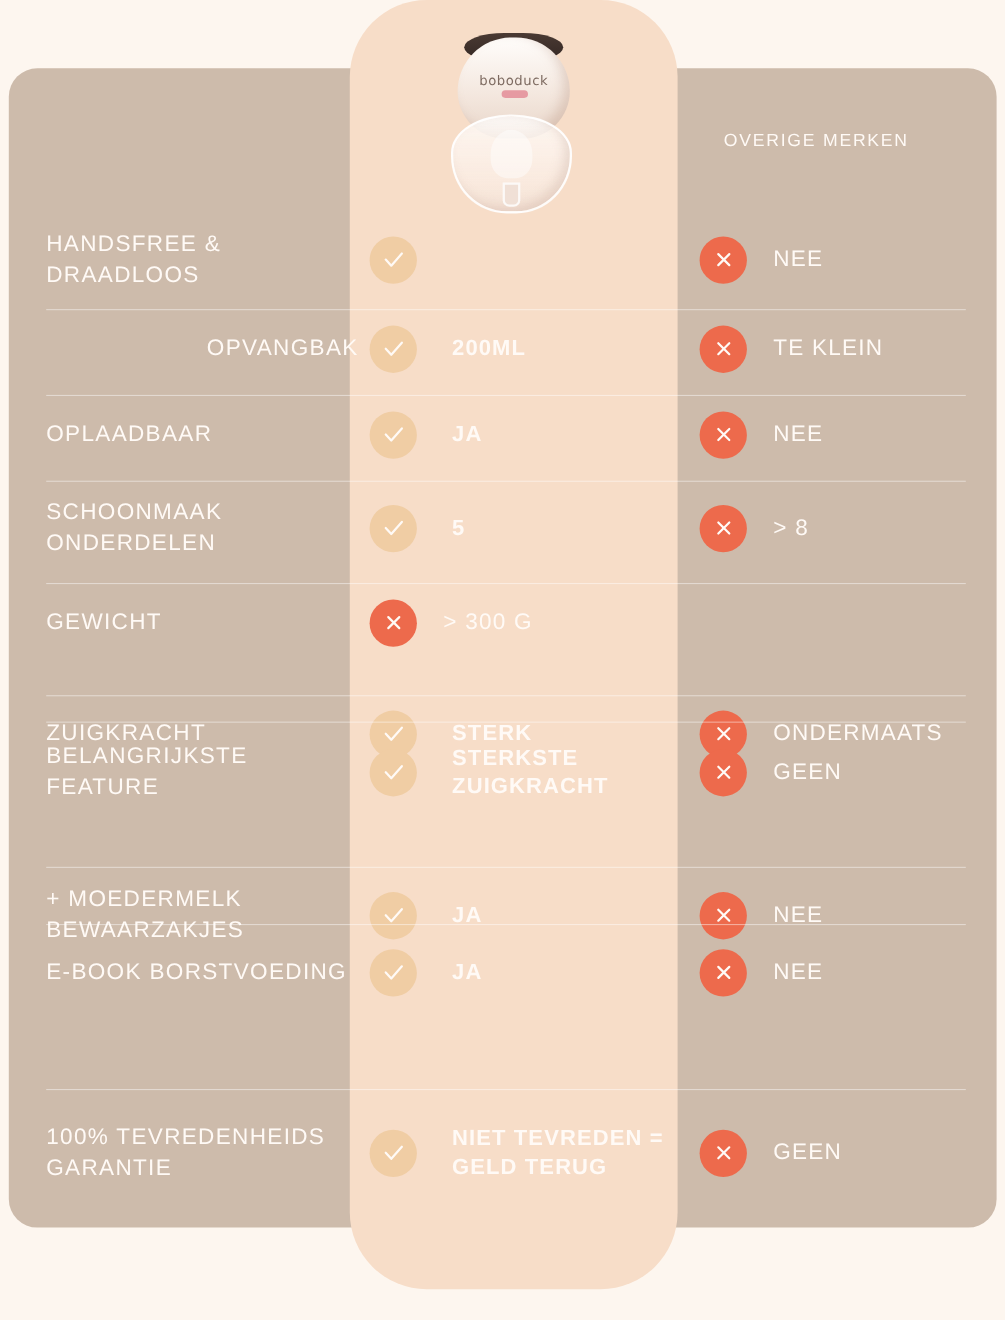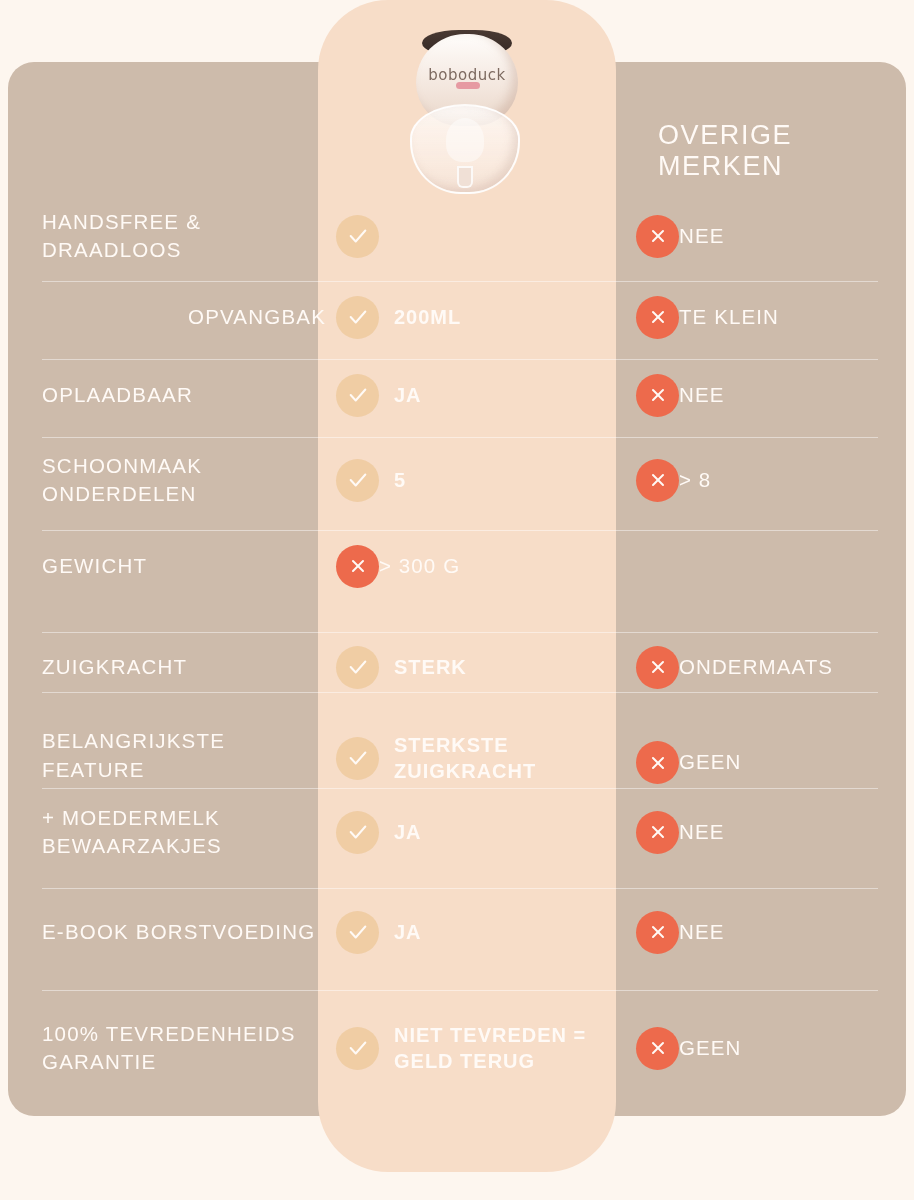--- a/index.html
+++ b/index.html
@@ -65,21 +65,21 @@
     height: 26px;
     background: linear-gradient(180deg,#4a3a33 0%, #332724 100%);
     border-radius: 45px / 16px;
   }
   .pump-logo {
     position: absolute;
     left: 28px;
     top: 40px;
     width: 102px;
     text-align: center;
-    font-size: 15px;
+    font-size: 12px;
     letter-spacing: .5px;
     color: #7d6a60;
     font-family: "DejaVu Sans", sans-serif;
   }
   .pump-led {
     position: absolute;
     left: 68px;
     top: 56px;
     width: 24px;
     height: 7px;
@@ -148,27 +148,27 @@
     line-height: 1.38;
     color: #fffaf6;
     font-family: "Liberation Sans", sans-serif;
     font-weight: 400;
     text-transform: uppercase;
   }
   .c-mid {
     width: 300px;
     display: flex;
     align-items: center;
-    gap: 15px;
+    gap: 32px;
   }
   .c-right {
     width: 242px;
     display: flex;
     align-items: center;
-    gap: 0;
+    gap: 24px;
   }
   .check {
     flex: 0 0 auto;
     width: 43px;
     height: 43px;
     border-radius: 50%;
     background: #f0cda4;
     display: flex;
     align-items: center;
     justify-content: center;
@@ -196,21 +196,21 @@
     font-size: 20.5px;
     letter-spacing: 1.1px;
     color: #fffaf6;
     text-transform: uppercase;
     line-height: 1.3;
   }
   .header-right {
     position: absolute;
     left: 658px;
     top: 120px;
-    font-size: 27px;
+    font-size: 16px;
     letter-spacing: 1.6px;
     color: #fffaf6;
     text-transform: uppercase;
   }
 </style>
 </head>
 <body>
 
 <div id="stage">
 
@@ -347,21 +347,21 @@
         <span class="cross">
           <svg width="20" height="20" viewBox="0 0 24 24" fill="none" stroke="#fffaf6" stroke-width="2.4" stroke-linecap="round">
               <line x1="6" y1="6" x2="18" y2="18"></line>
               <line x1="18" y1="6" x2="6" y2="18"></line>
             </svg>
         </span>
         <span class="right-text">ONDERMAATS</span>
       </div>
     </div>
 
-    <div class="row" style="top:692px; height:92px;align-items:flex-end;">
+    <div class="row" style="top:656px; height:92px;">
       <div class="divider"></div>
       <div class="c-label">BELANGRIJKSTE FEATURE</div>
       <div class="c-mid">
         <span class="check">
           <svg width="22" height="22" viewBox="0 0 24 24" fill="none" stroke="#fffaf6" stroke-width="2.2" stroke-linecap="round" stroke-linejoin="round">
               <polyline points="4,12 9.5,18 20,6"></polyline>
             </svg>
         </span>
         <span class="mid-text">STERKSTE ZUIGKRACHT</span>
       </div>
@@ -391,21 +391,21 @@
         <span class="cross">
           <svg width="20" height="20" viewBox="0 0 24 24" fill="none" stroke="#fffaf6" stroke-width="2.4" stroke-linecap="round">
               <line x1="6" y1="6" x2="18" y2="18"></line>
               <line x1="18" y1="6" x2="6" y2="18"></line>
             </svg>
         </span>
         <span class="right-text">NEE</span>
       </div>
     </div>
 
-    <div class="row" style="top:888px; height:88px;">
+    <div class="row" style="top:840px; height:88px;">
       <div class="divider"></div>
       <div class="c-label">E-BOOK BORSTVOEDING</div>
       <div class="c-mid">
         <span class="check">
           <svg width="22" height="22" viewBox="0 0 24 24" fill="none" stroke="#fffaf6" stroke-width="2.2" stroke-linecap="round" stroke-linejoin="round">
               <polyline points="4,12 9.5,18 20,6"></polyline>
             </svg>
         </span>
         <span class="mid-text">JA</span>
       </div>

